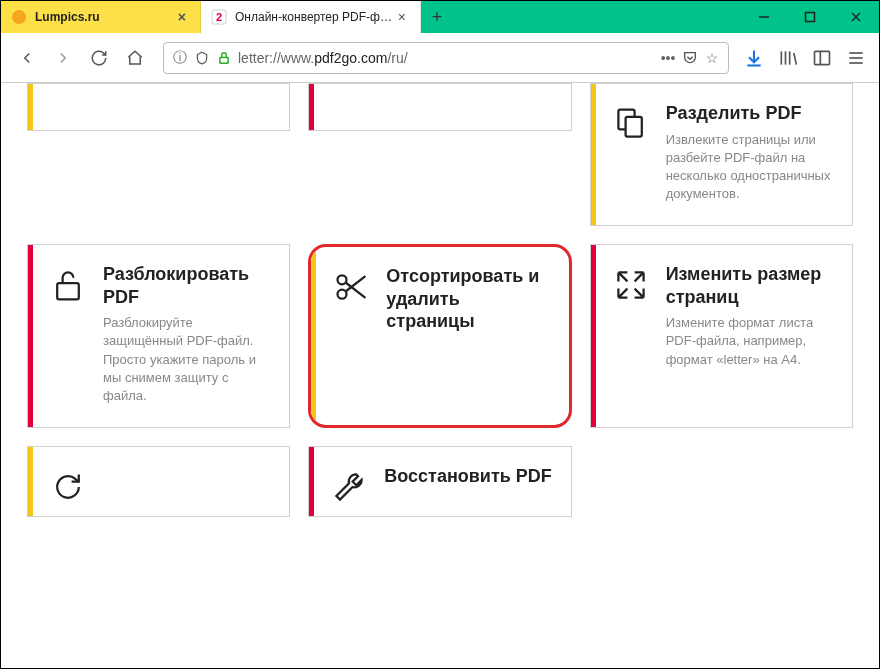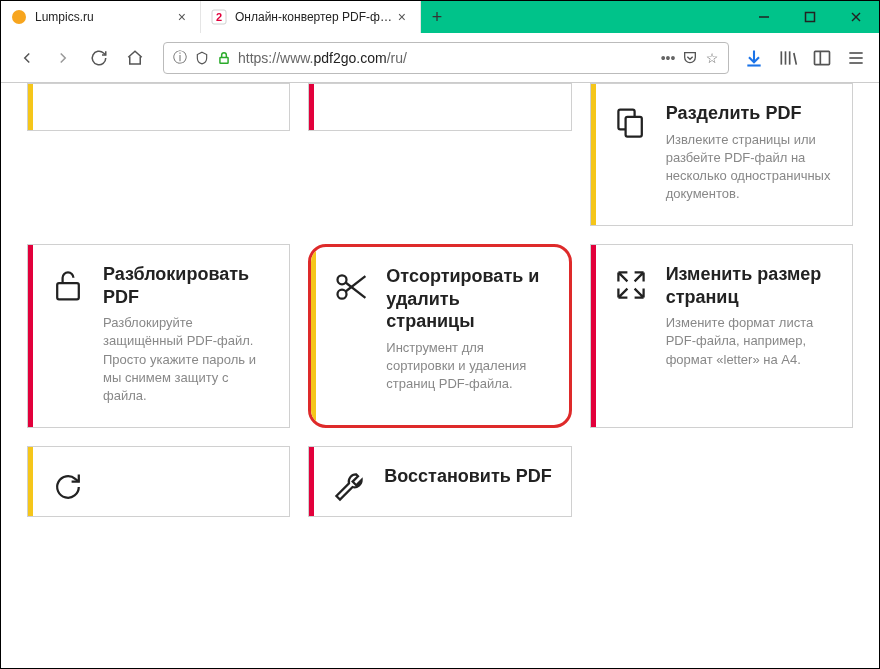--- a/index.html
+++ b/index.html
@@ -1,21 +1,21 @@
 <!DOCTYPE html>
 <html><head>
 <meta charset="utf-8">
 <style>
 * { box-sizing: border-box; margin: 0; padding: 0; }
 body { font-family: Arial, sans-serif; width: 880px; height: 669px; overflow: hidden; background: #fff; border: 1px solid #000; }
 
 
 .titlebar { height: 32px; background: #00c38a; display: flex; align-items: stretch; }
 .tab { display: flex; align-items: center; padding: 0 10px; min-width: 200px; max-width: 220px; border-right: 1px solid rgba(0,0,0,0.1); position: relative; }
-.tab.inactive { background: #ffffff; }
+.tab.inactive { background: #fde047; font-weight: bold; }
 .tab.active { background: #fff; }
 .tab .favicon { width: 16px; height: 16px; margin-right: 8px; display: flex; align-items: center; justify-content: center; font-size: 12px; }
 .tab .tab-title { font-size: 12px; color: #222; white-space: nowrap; overflow: hidden; text-overflow: ellipsis; flex: 1; }
 .tab .tab-close { font-size: 14px; color: #555; padding: 0 4px; cursor: pointer; }
 .newtab { width: 32px; display: flex; align-items: center; justify-content: center; font-size: 18px; color: #333; cursor: pointer; }
 .win-controls { margin-left: auto; display: flex; }
 .win-controls div { width: 46px; display: flex; align-items: center; justify-content: center; font-size: 14px; color: #222; cursor: pointer; }
 
 
 .navbar { height: 50px; background: #fff; border-bottom: 1px solid #ccc; display: flex; align-items: center; padding: 0 10px; gap: 4px; }
@@ -127,21 +127,21 @@
         <svg width="14" height="14" viewBox="0 0 24 24" fill="none" stroke="#555" stroke-width="2">
           <path d="M12 2l8 4v6c0 5-3.5 9-8 10-4.5-1-8-5-8-10V6l8-4z"></path>
         </svg>
       </span>
     <span class="icon-sm" style="color:#2bab2b">
         <svg width="14" height="14" viewBox="0 0 24 24" fill="none" stroke="#2bab2b" stroke-width="2.5">
           <rect x="5" y="11" width="14" height="10" rx="1"></rect>
           <path d="M8 11V7a4 4 0 0 1 8 0v4"></path>
         </svg>
       </span>
-    <span class="url-text"><span>https://www.</span><span class="domain">pdf2go.com</span><span>/ru/</span></span>
+    <span class="url-text"><span>letter://www.</span><span class="domain">pdf2go.com</span><span>/ru/</span></span>
     <span class="icon-sm">•••</span>
     <span class="icon-sm">
         <svg width="16" height="16" viewBox="0 0 24 24" fill="none" stroke="#555" stroke-width="2">
           <path d="M4 4h16v7a8 8 0 0 1-16 0V4z"></path>
           <polyline points="8 10 12 14 16 10"></polyline>
         </svg>
       </span>
     <span class="icon-sm">☆</span>
   </div>
 
@@ -220,21 +220,20 @@
       <div class="card-icon">
         <svg viewBox="0 0 40 40">
             <circle cx="10" cy="12" r="5"></circle>
             <circle cx="10" cy="28" r="5"></circle>
             <line x1="14" y1="15" x2="36" y2="32"></line>
             <line x1="14" y1="25" x2="36" y2="8"></line>
           </svg>
       </div>
       <div class="card-body">
         <div class="card-title">Отсортировать и удалить страницы</div>
-        <div class="card-desc">Инструмент для сортировки и удаления страниц PDF-файла.</div>
       </div>
     </div>
 
     <div class="card red">
       <div class="stripe"></div>
       <div class="card-icon">
         <svg viewBox="0 0 40 40">
             <path d="M6 6h10M6 6v10M6 6l10 10"></path>
             <path d="M34 6h-10M34 6v10M34 6l-10 10"></path>
             <path d="M6 34h10M6 34v-10M6 34l10-10"></path>

